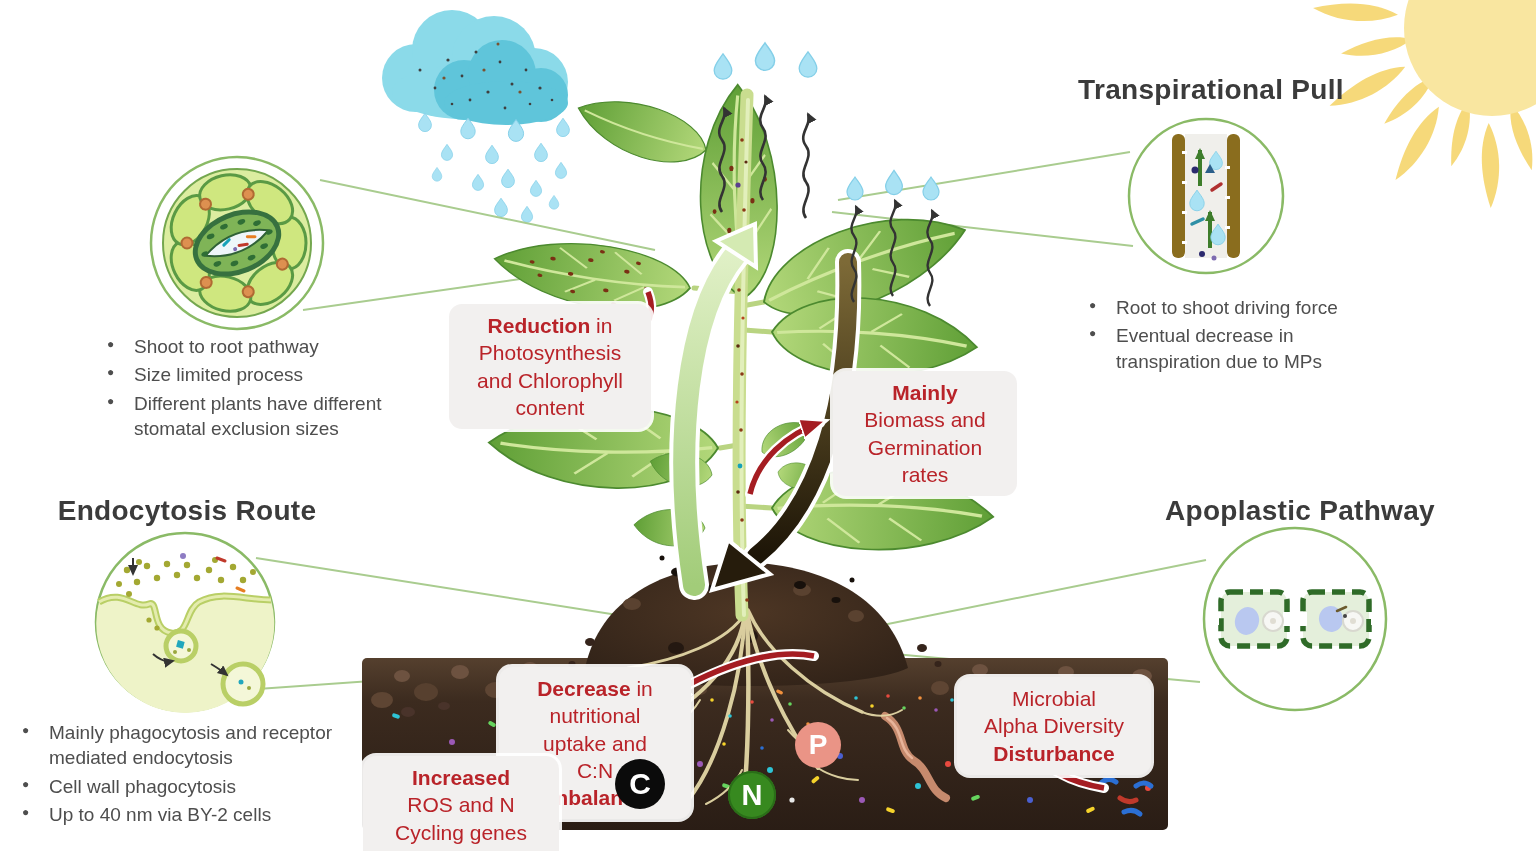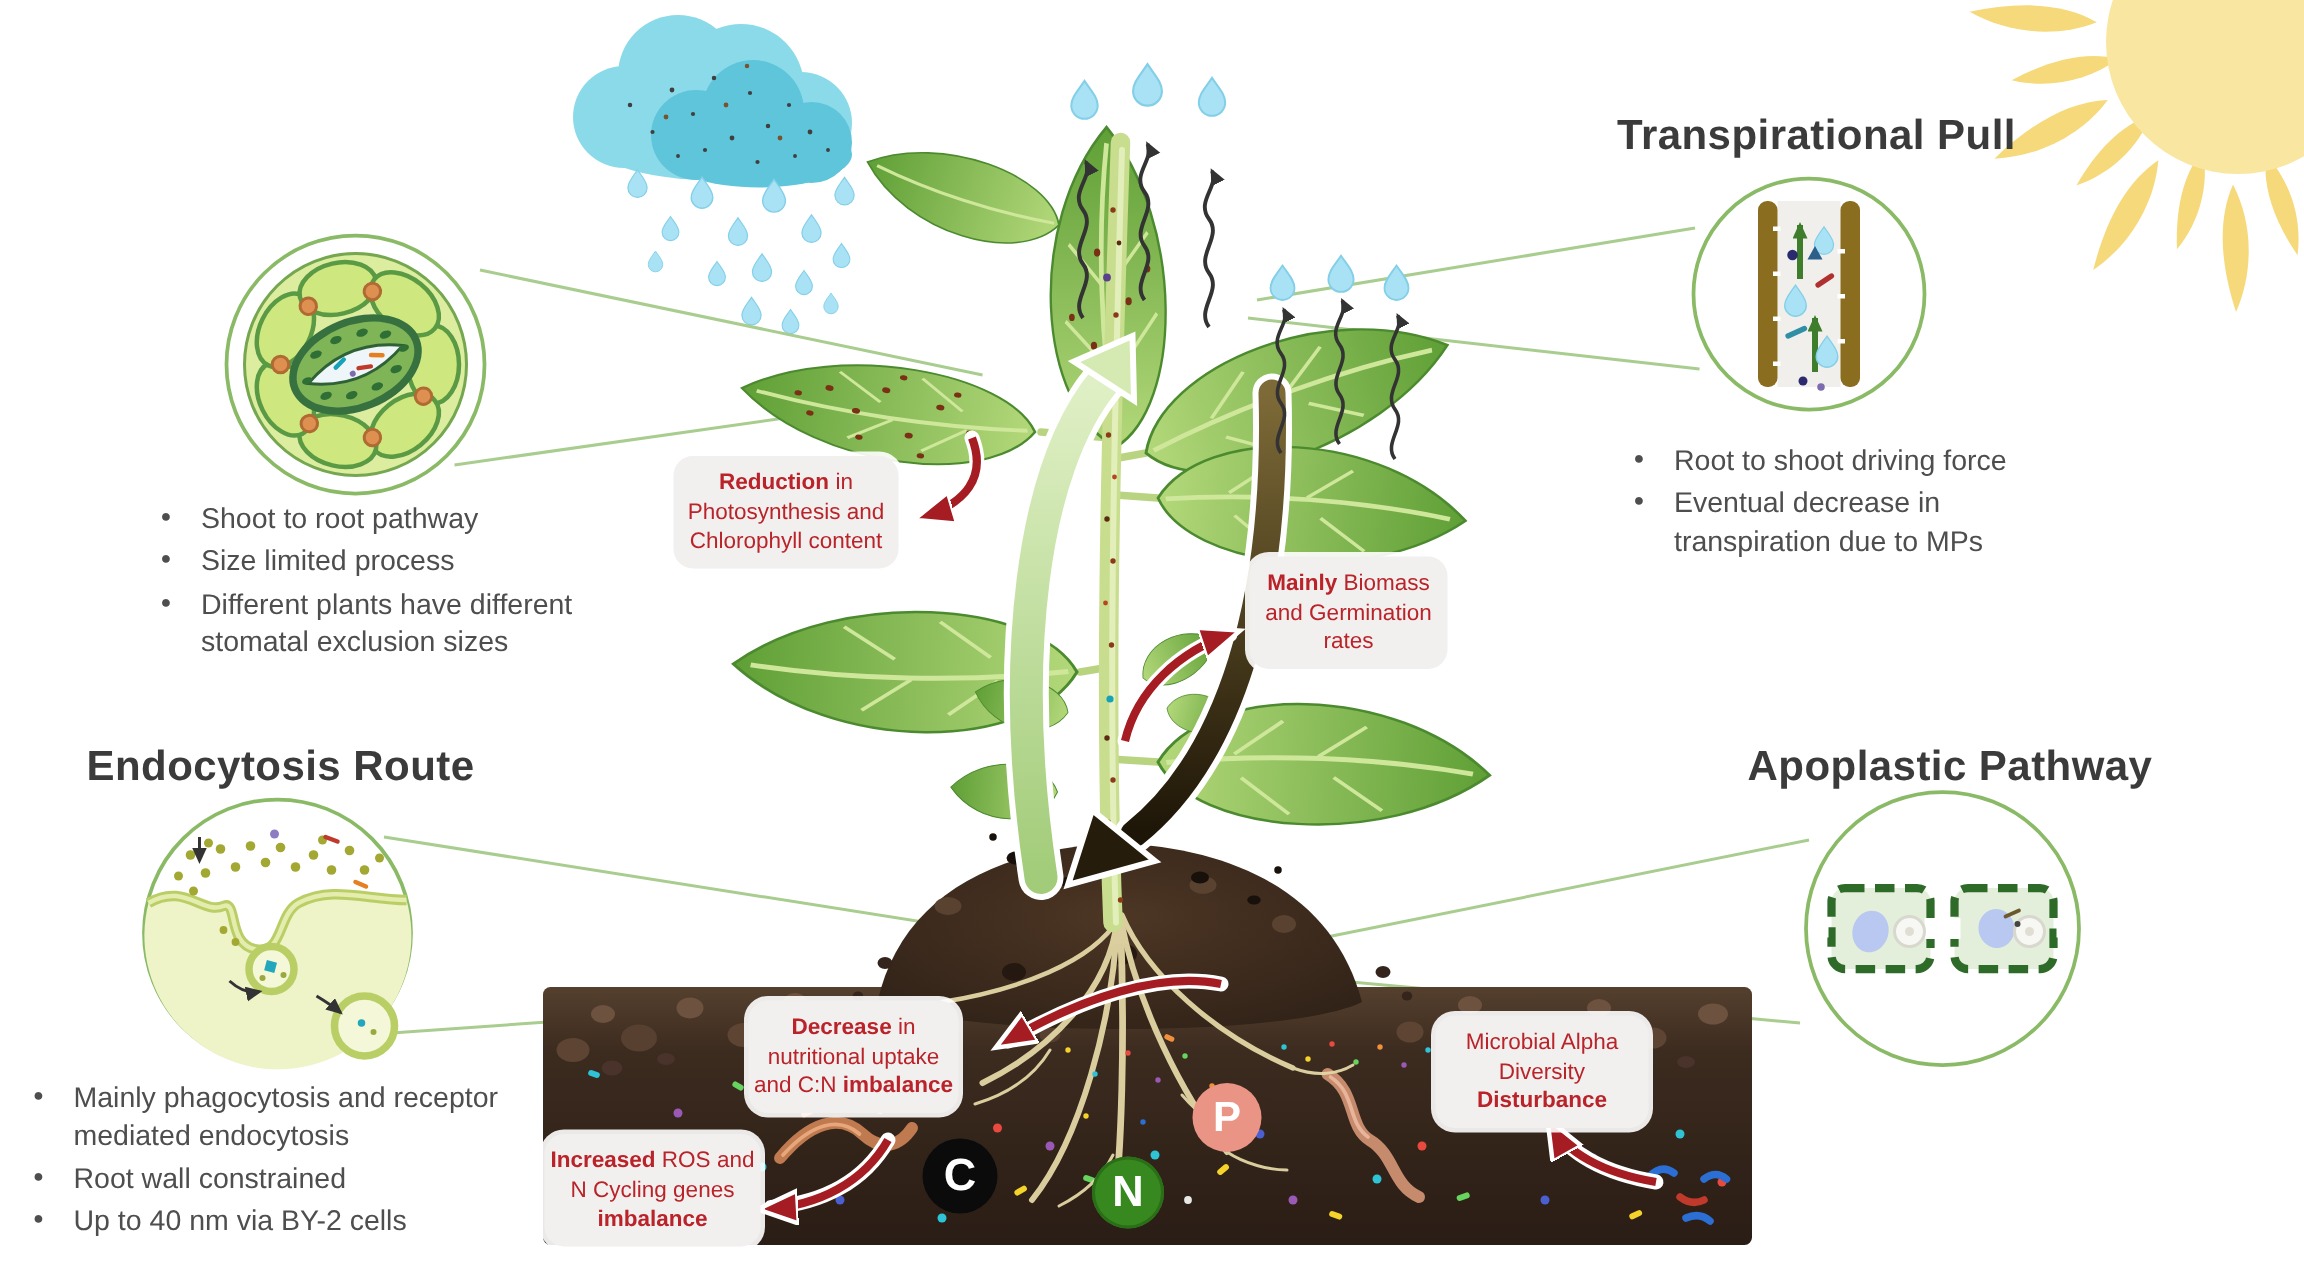--- a/index.html
+++ b/index.html
@@ -5,22 +5,22 @@
   html,body{margin:0;padding:0;background:#fff;}
   .canvas{position:relative;width:1536px;height:851px;background:#ffffff;overflow:hidden;
           font-family:"Liberation Sans",sans-serif;}
   .scene{position:absolute;left:0;top:0;width:1536px;height:851px;}
   .sec-title{position:absolute;transform:translateX(-50%);font-size:28px;font-weight:bold;
              color:#3b3b3b;letter-spacing:.3px;white-space:nowrap;}
   .bullets{position:absolute;margin:4px;padding:0;list-style:none;font-size:19px;color:#4e4e4e;
            line-height:1.34;}
   .bullets li{position:relative;padding-left:30px;margin-bottom:3px;}
   .bullets li::before{content:"●";position:absolute;left:3px;top:2px;font-size:12px;color:#4e4e4e;}
-  .note{position:absolute;background:#f2f0ef;border-radius:13px;padding:8px 0;text-align:center;
-        color:#b92329;font-size:15px;line-height:1.3;box-shadow:0 0 0 3px rgba(255,255,255,.9);}
+  .note{position:absolute;background:#f2f0ef;border-radius:13px;padding:8px 26px;text-align:center;
+        color:#b92329;font-size:21px;line-height:1.3;box-shadow:0 0 0 3px rgba(255,255,255,.9);}
   .note b{font-weight:bold;}
   .badge{position:absolute;border-radius:50%;display:flex;align-items:center;justify-content:center;
          color:#fff;font-weight:bold;}
   .badge-c{width:50px;height:50px;background:#0b0b0b;font-size:30px;}
   .badge-n{width:48px;height:48px;background:#37891f;font-size:29px;box-shadow:inset 0 0 0 2px #2a6e18;}
   .badge-p{width:46px;height:46px;background:#ea9486;font-size:28px;}
 </style>
 </head>
 <body>
 
@@ -591,21 +591,21 @@
   <li>Shoot to root pathway</li>
   <li>Size limited process</li>
   <li>Different plants have different stomatal exclusion sizes</li>
 </ul>
 <ul class="bullets" style="left:1082px;top:291px;width:290px;">
   <li>Root to shoot driving force</li>
   <li>Eventual decrease in transpiration due to MPs</li>
 </ul>
 <ul class="bullets" style="left:15px;top:716px;width:330px;">
   <li>Mainly phagocytosis and receptor mediated endocytosis</li>
-  <li>Root wall constrained</li>
+  <li>Cell wall phagocytosis</li>
   <li>Up to 40 nm via BY-2 cells</li>
 </ul>
 
 <div class="note" style="left:449px;top:304px;width:150px;">
   <b>Reduction</b><span> in Photosynthesis and Chlorophyll content</span>
 </div>
 <div class="note" style="left:833px;top:371px;width:132px;">
   <b>Mainly</b><span> Biomass and Germination rates</span>
 </div>
 <div class="note" style="left:499px;top:667px;width:140px;">

